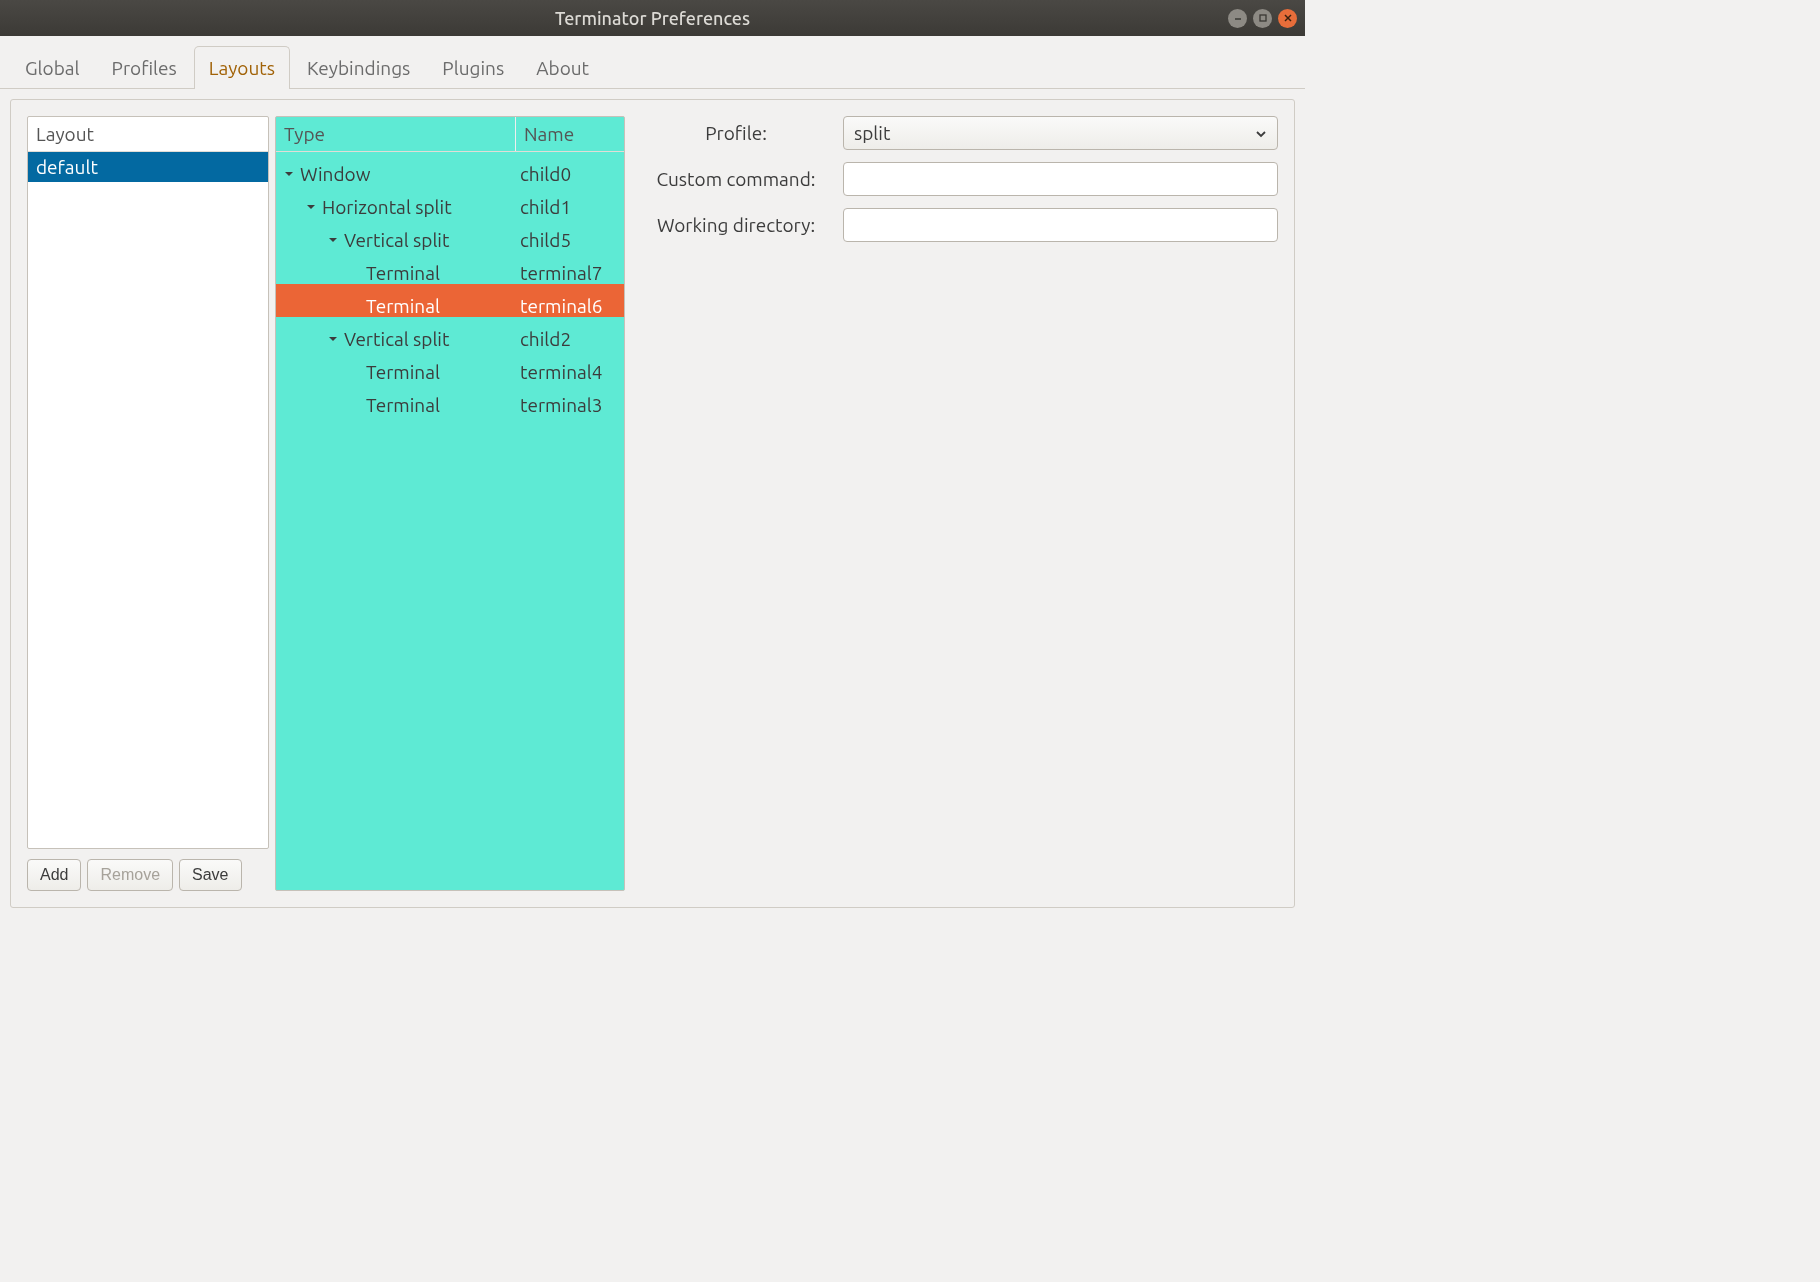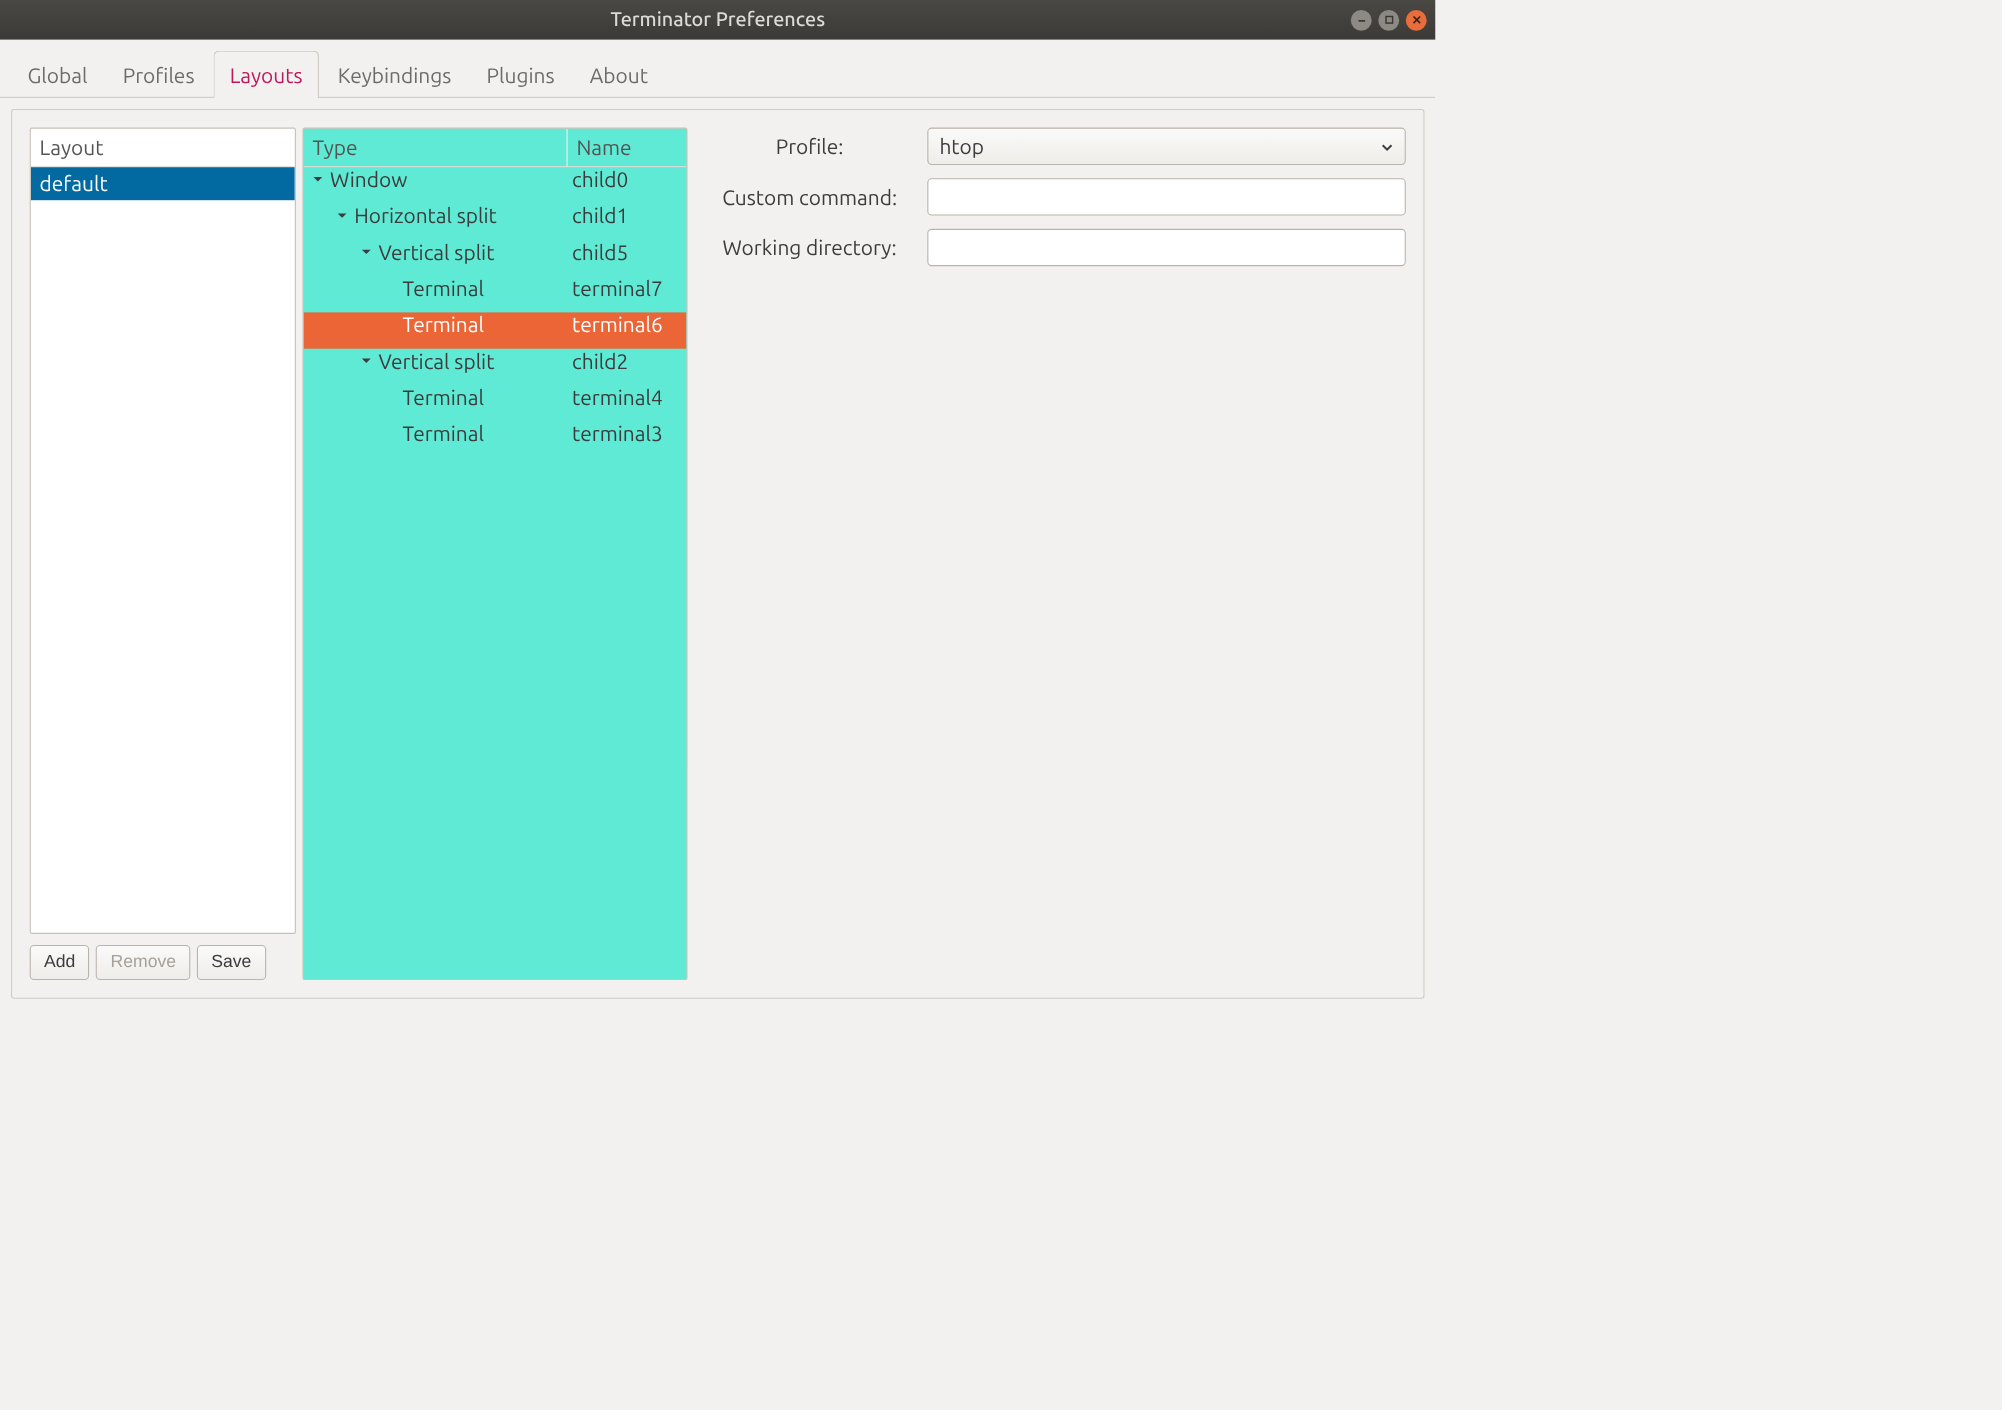--- a/index.html
+++ b/index.html
@@ -61,21 +61,21 @@
       border: 1px solid transparent;
       border-bottom: none;
       border-radius: 5px 5px 0 0;
       color: #6c6c6c;
       cursor: pointer;
       margin-bottom: -1px;
     }
     .tab.active {
       background: #f2f1f0;
       border-color: #d0ccc5;
-      color: #be185d;
+      color: #a16207;
       position: relative;
     }
     .tab.active::after {
       content: "";
       position: absolute;
       left: 0; right: 0; bottom: -1px; height: 1px;
       background: #f2f1f0;
     }
     .content-wrap {
       flex: 1;
@@ -151,21 +151,21 @@
     }
     .tree-header .th {
       padding: 6px 8px;
       color: #555;
     }
     .tree-header .th-type { flex: 0 0 240px; border-right: 1px solid #eee; }
     .tree-header .th-name { flex: 1; }
     .tree-body { flex: 1; }
     .tree-row {
       display: flex;
-      align-items: flex-start;
+      align-items: flex-end;
       height: 33px;
       cursor: pointer;
     }
     .tree-row.selected {
       background: #eb6536;
       color: #fff;
     }
     .tree-row .cell-type {
       flex: 0 0 240px;
       display: flex;
@@ -353,21 +353,21 @@
               </div>
               <div class="cell-name">terminal3</div>
             </div>
           </div>
       </div>
 
       <div class="props-col">
         <div class="props-grid">
           <div class="prop-label">Profile:</div>
           <div class="combo">
-            <span>htop</span>
+            <span>split</span>
             <span class="arrow">
               <svg viewBox="0 0 12 12">
                   <path d="M2 4 L6 8 L10 4" fill="none" stroke="#3c3c3c" stroke-width="1.8"></path>
                 </svg>
             </span>
           </div>
 
           <div class="prop-label">Custom command:</div>
           <input class="text-input" value="" style="">
 

